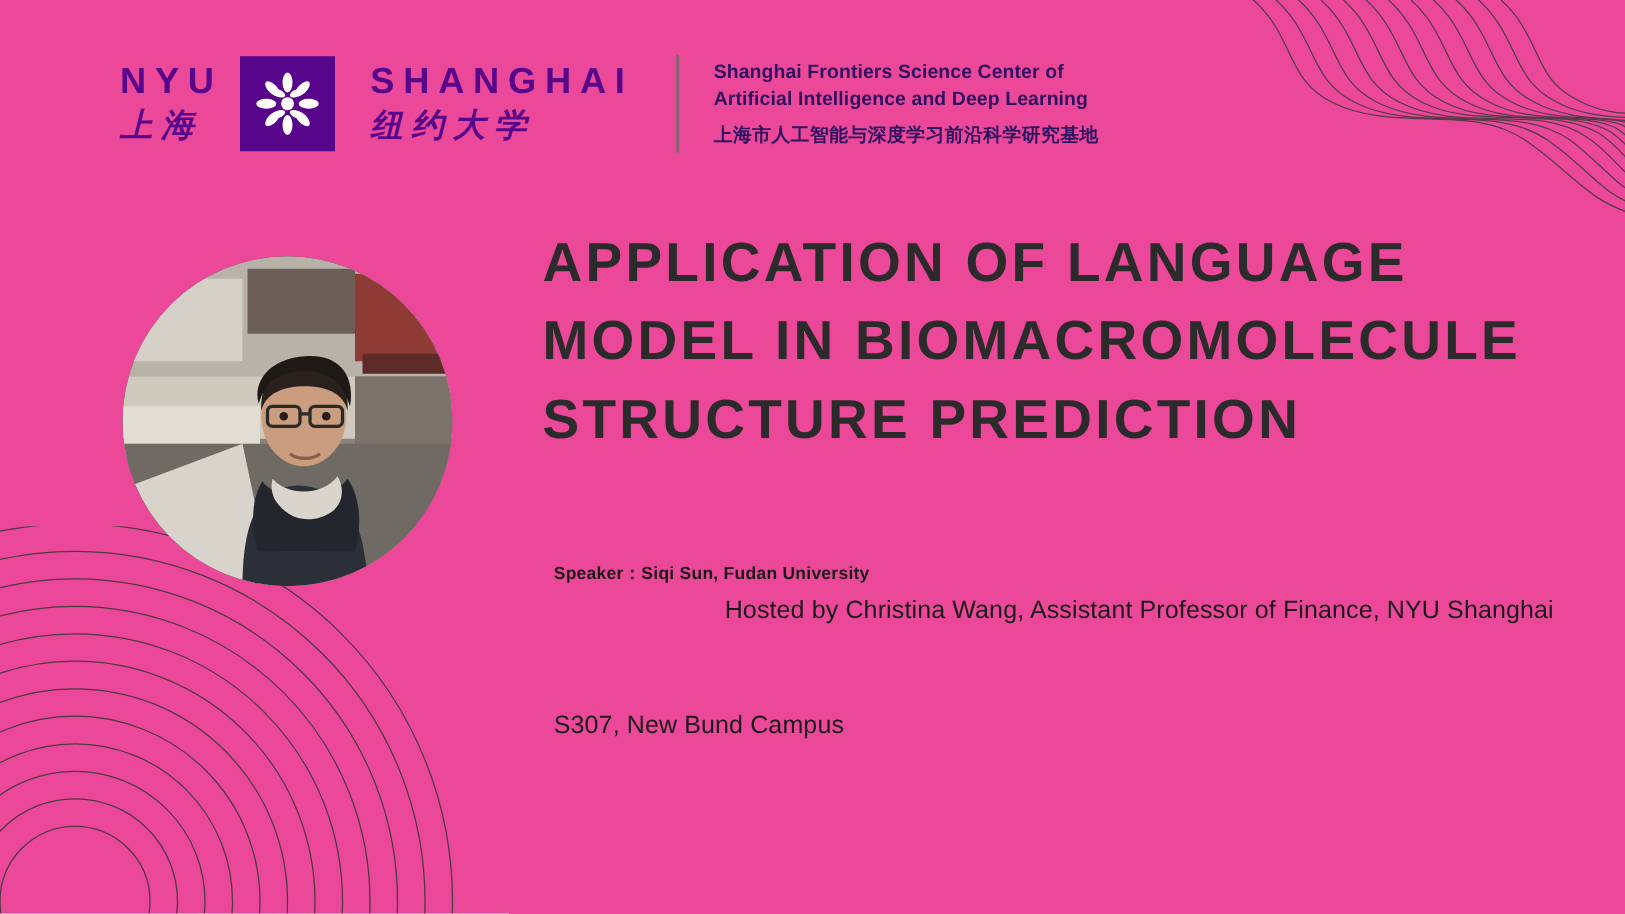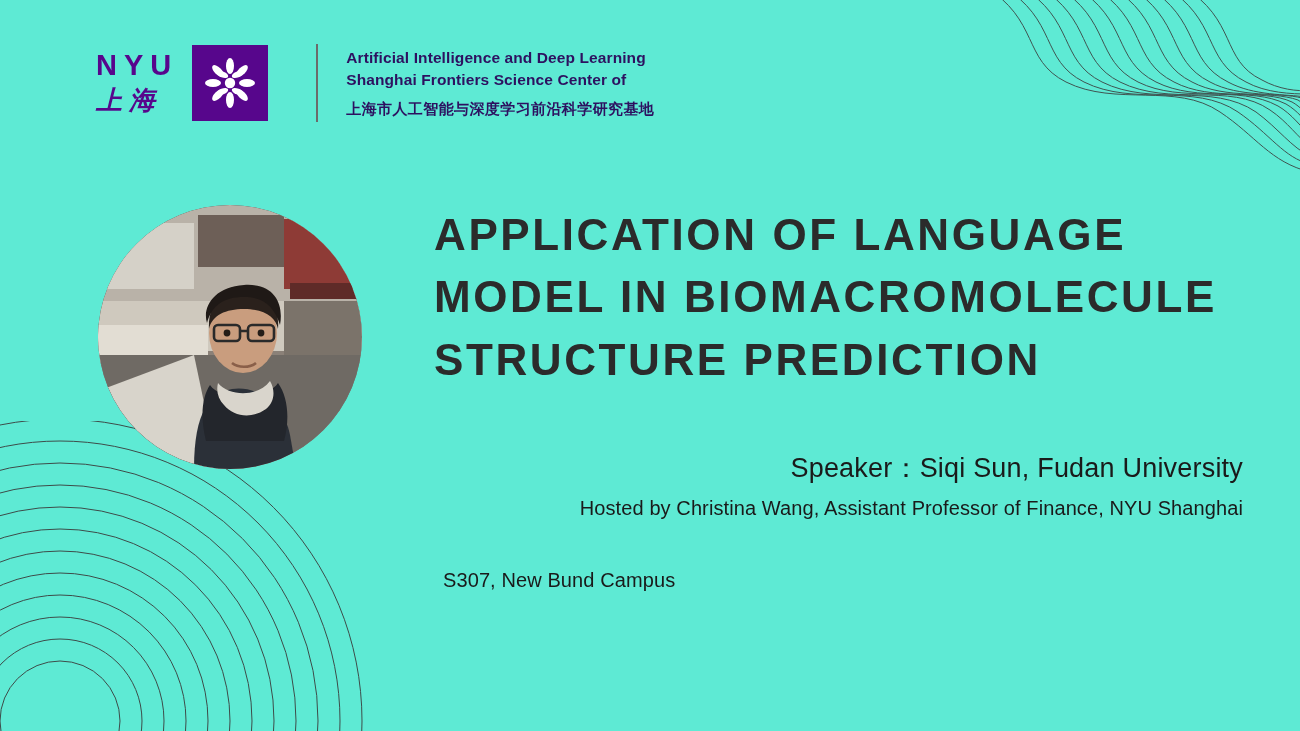--- a/index.html
+++ b/index.html
@@ -8,21 +8,21 @@
     padding: 0;
     background: #ffffff;
   }
   body {
     font-family: "Liberation Sans", sans-serif;
   }
   .poster {
     position: relative;
     width: 1300px;
     height: 731px;
-    background: #5eead4;
+    background: #ec4899;
     overflow: hidden;
   }
 
   
   .deco-topright {
     position: absolute;
     top: -14px;
     right: -10px;
     width: 340px;
     height: 190px;
@@ -116,42 +116,41 @@
     border-radius: 50%;
     overflow: hidden;
     background: #6e6a66;
   }
   .photo svg { display: block; }
 
   
   .title {
     position: absolute;
     left: 434px;
-    top: 204px;
+    top: 180px;
     width: 840px;
     color: #2b2b2b;
     font-size: 44px;
     font-weight: bold;
     letter-spacing: 2.6px;
     line-height: 1.42;
     text-transform: uppercase;
   }
   .speaker-block {
     position: absolute;
     left: 443px;
     top: 448px;
     width: 800px;
     color: #1a1a1a;
   }
   .speaker-line {
-    font-size: 27px;
-    font-weight: normal;
+    font-size: 14px;
+    font-weight: bold;
     line-height: 1.5;
     letter-spacing: .2px;
-    text-align: right;
   }
   .host-line {
     font-size: 20px;
     line-height: 1.5;
     margin-top: 4px;
     letter-spacing: .1px;
     text-align: right;
   }
   .logistics {
     position: absolute;
@@ -225,27 +224,31 @@
             <ellipse cx="41" cy="17" rx="7.5" ry="3.6" transform="rotate(-45 41 17)"></ellipse>
             <ellipse cx="17" cy="41" rx="7.5" ry="3.6" transform="rotate(-45 17 41)"></ellipse>
             <ellipse cx="21.5" cy="20.5" rx="6" ry="3" transform="rotate(22 21.5 20.5)"></ellipse>
             <ellipse cx="36.5" cy="37.5" rx="6" ry="3" transform="rotate(22 36.5 37.5)"></ellipse>
             <ellipse cx="36.5" cy="20.5" rx="6" ry="3" transform="rotate(-22 36.5 20.5)"></ellipse>
             <ellipse cx="21.5" cy="37.5" rx="6" ry="3" transform="rotate(-22 21.5 37.5)"></ellipse>
             <circle cx="29" cy="29" r="5.2"></circle>
           </g>
         </svg>
       </div>
+      <div class="nyu-word nyu-right">
+        <div class="en">SHANGHAI</div>
+        <div class="cn">纽约大学</div>
+      </div>
     </div>
 
     <div class="divider-vert"></div>
 
     <div class="center-name">
+      <div class="ln">Shanghai Frontiers Science Center of</div>
       <div class="ln">Artificial Intelligence and Deep Learning</div>
-      <div class="ln">Shanghai Frontiers Science Center of</div>
       <div class="ln-cn">上海市人工智能与深度学习前沿科学研究基地</div>
     </div>
   </div>
 
   <div class="photo">
     <svg width="264" height="264" viewBox="0 0 264 264">
       <defs>
         <clipPath id="circ">
             <circle cx="132" cy="132" r="132"></circle>
           </clipPath>

